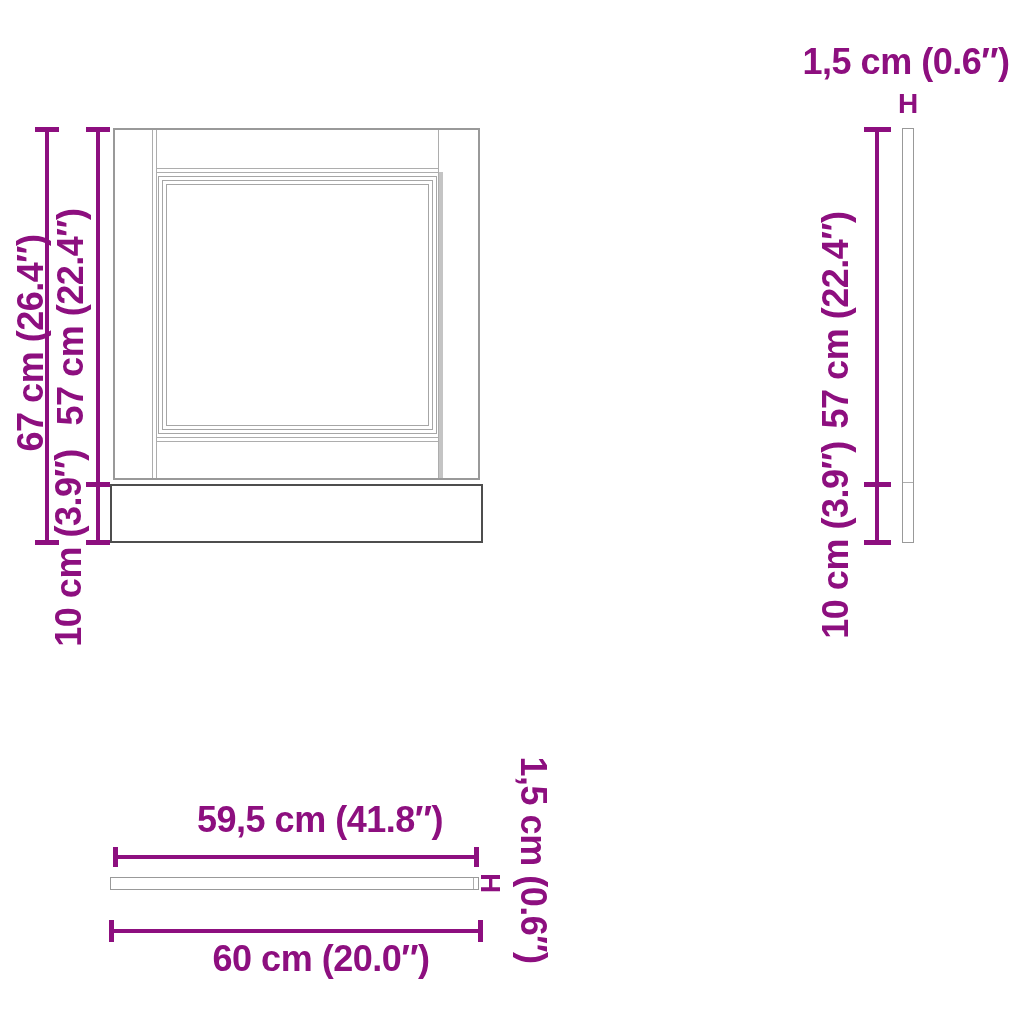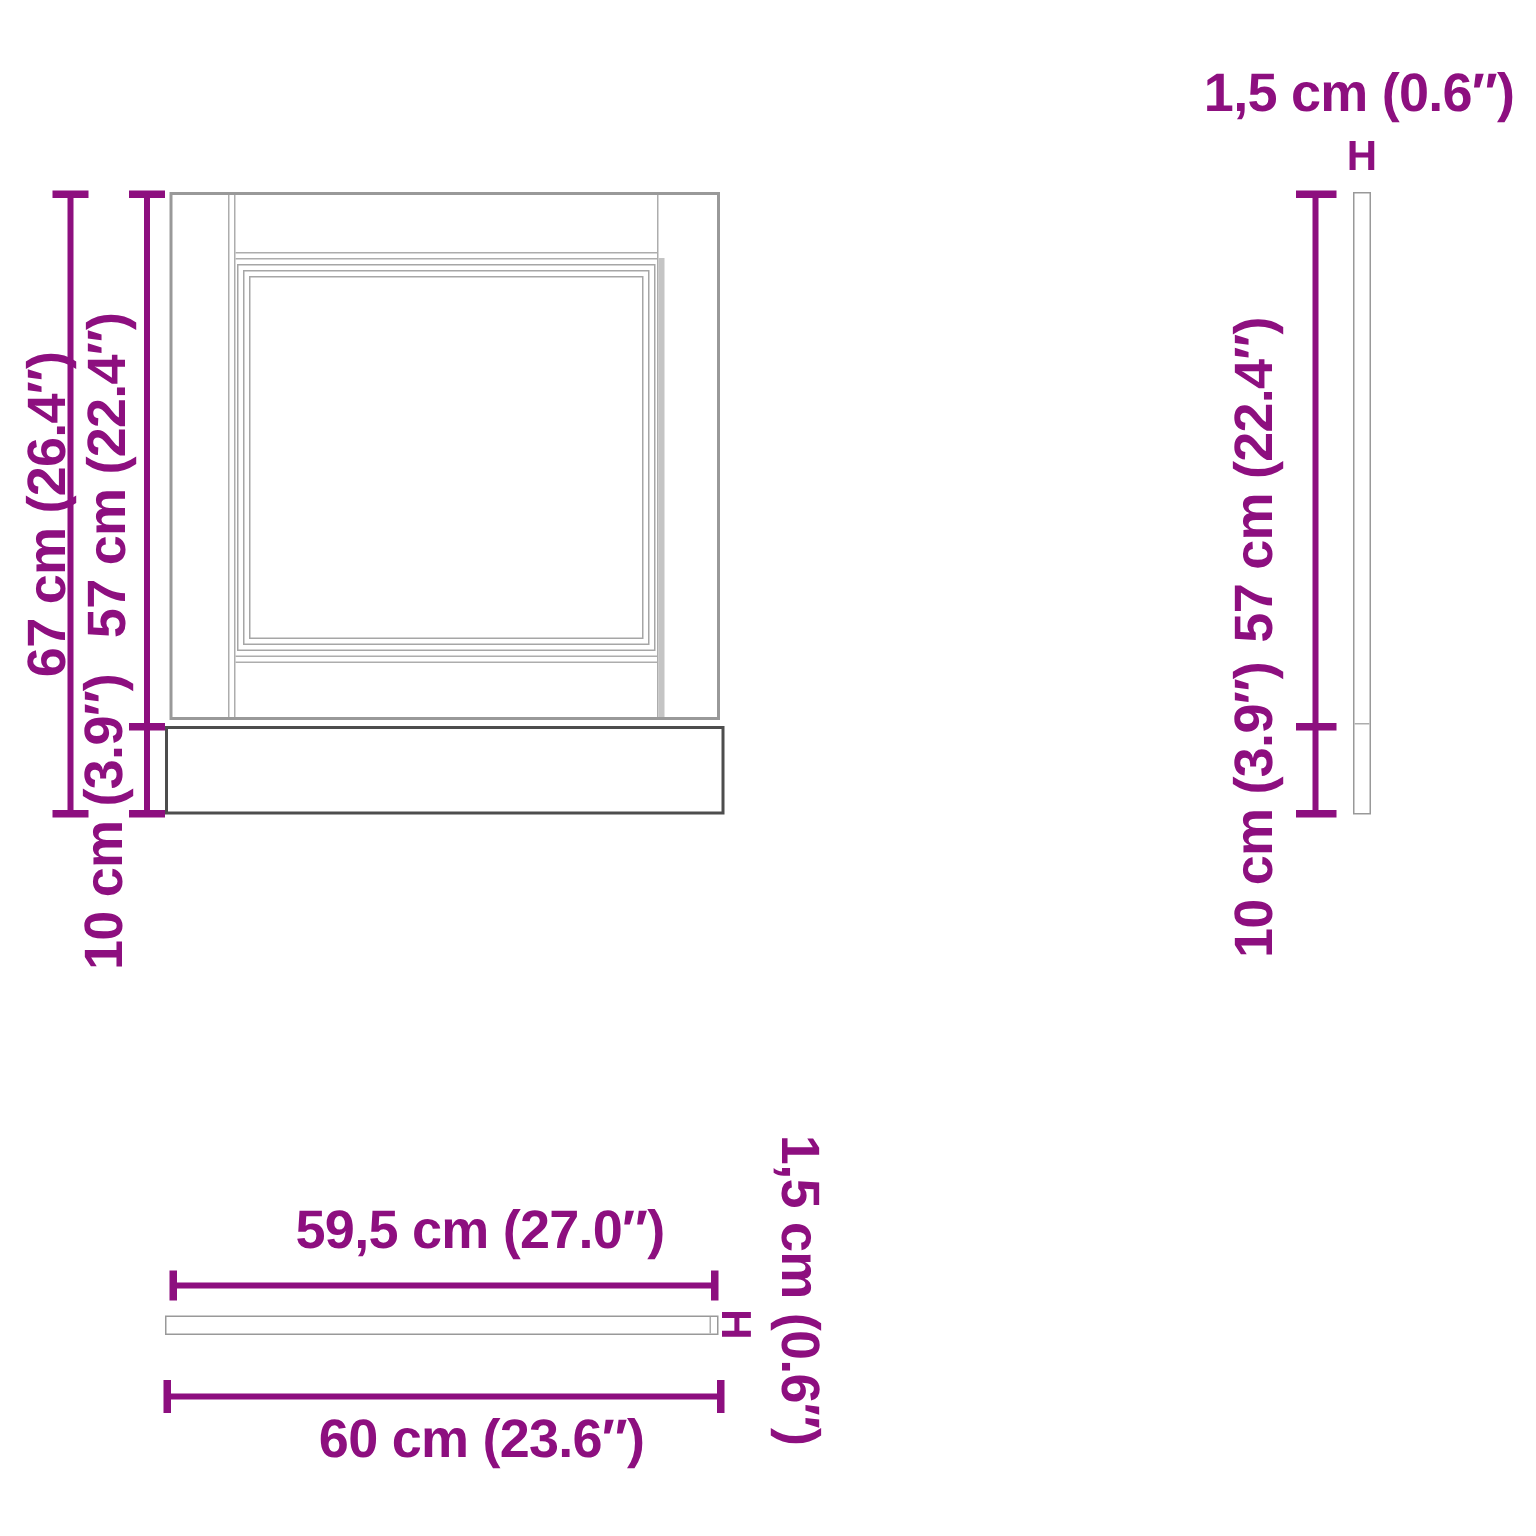--- a/index.html
+++ b/index.html
@@ -65,31 +65,31 @@
 
     <div class="mline" style="left:875px;top:129px;width:4px;height:414px;"></div>
     <div class="mline" style="left:864px;top:127px;width:27px;height:5px;"></div>
     <div class="mline" style="left:864px;top:482px;width:27px;height:5px;"></div>
     <div class="mline" style="left:864px;top:540px;width:27px;height:5px;"></div>
     <div class="dim-label rot-ccw" style="left:836px;top:320px;">57 cm (22.4″)</div>
     <div class="dim-label rot-ccw" style="left:836px;top:540px;">10 cm (3.9″)</div>
   </div>
 
   <div>
-    <div class="dim-label" style="left:320px;top:820px;">59,5 cm (27.0″)</div>
+    <div class="dim-label" style="left:320px;top:820px;">59,5 cm (41.8″)</div>
 
     <div class="mline" style="left:115px;top:855px;width:362px;height:4px;"></div>
     <div class="mline" style="left:113px;top:847px;width:5px;height:20px;"></div>
     <div class="mline" style="left:474px;top:847px;width:5px;height:20px;"></div>
 
     <div class="outline" style="left:110px;top:877px;width:369px;height:13px;border:1px solid #999;"></div>
     <div class="gline" style="left:473px;top:878px;width:1px;height:11px;"></div>
     <div class="marker rot" style="left:490px;top:883px;">H</div>
 
     <div class="mline" style="left:111px;top:929px;width:371px;height:4px;"></div>
     <div class="mline" style="left:109px;top:920px;width:5px;height:22px;"></div>
     <div class="mline" style="left:478px;top:920px;width:5px;height:22px;"></div>
-    <div class="dim-label" style="left:321px;top:959px;">60 cm (23.6″)</div>
+    <div class="dim-label" style="left:321px;top:959px;">60 cm (20.0″)</div>
 
     <div class="dim-label rot-cw" style="left:533px;top:860px;">1,5 cm (0.6″)</div>
   </div>
 
 </div>
 
 </body></html>

